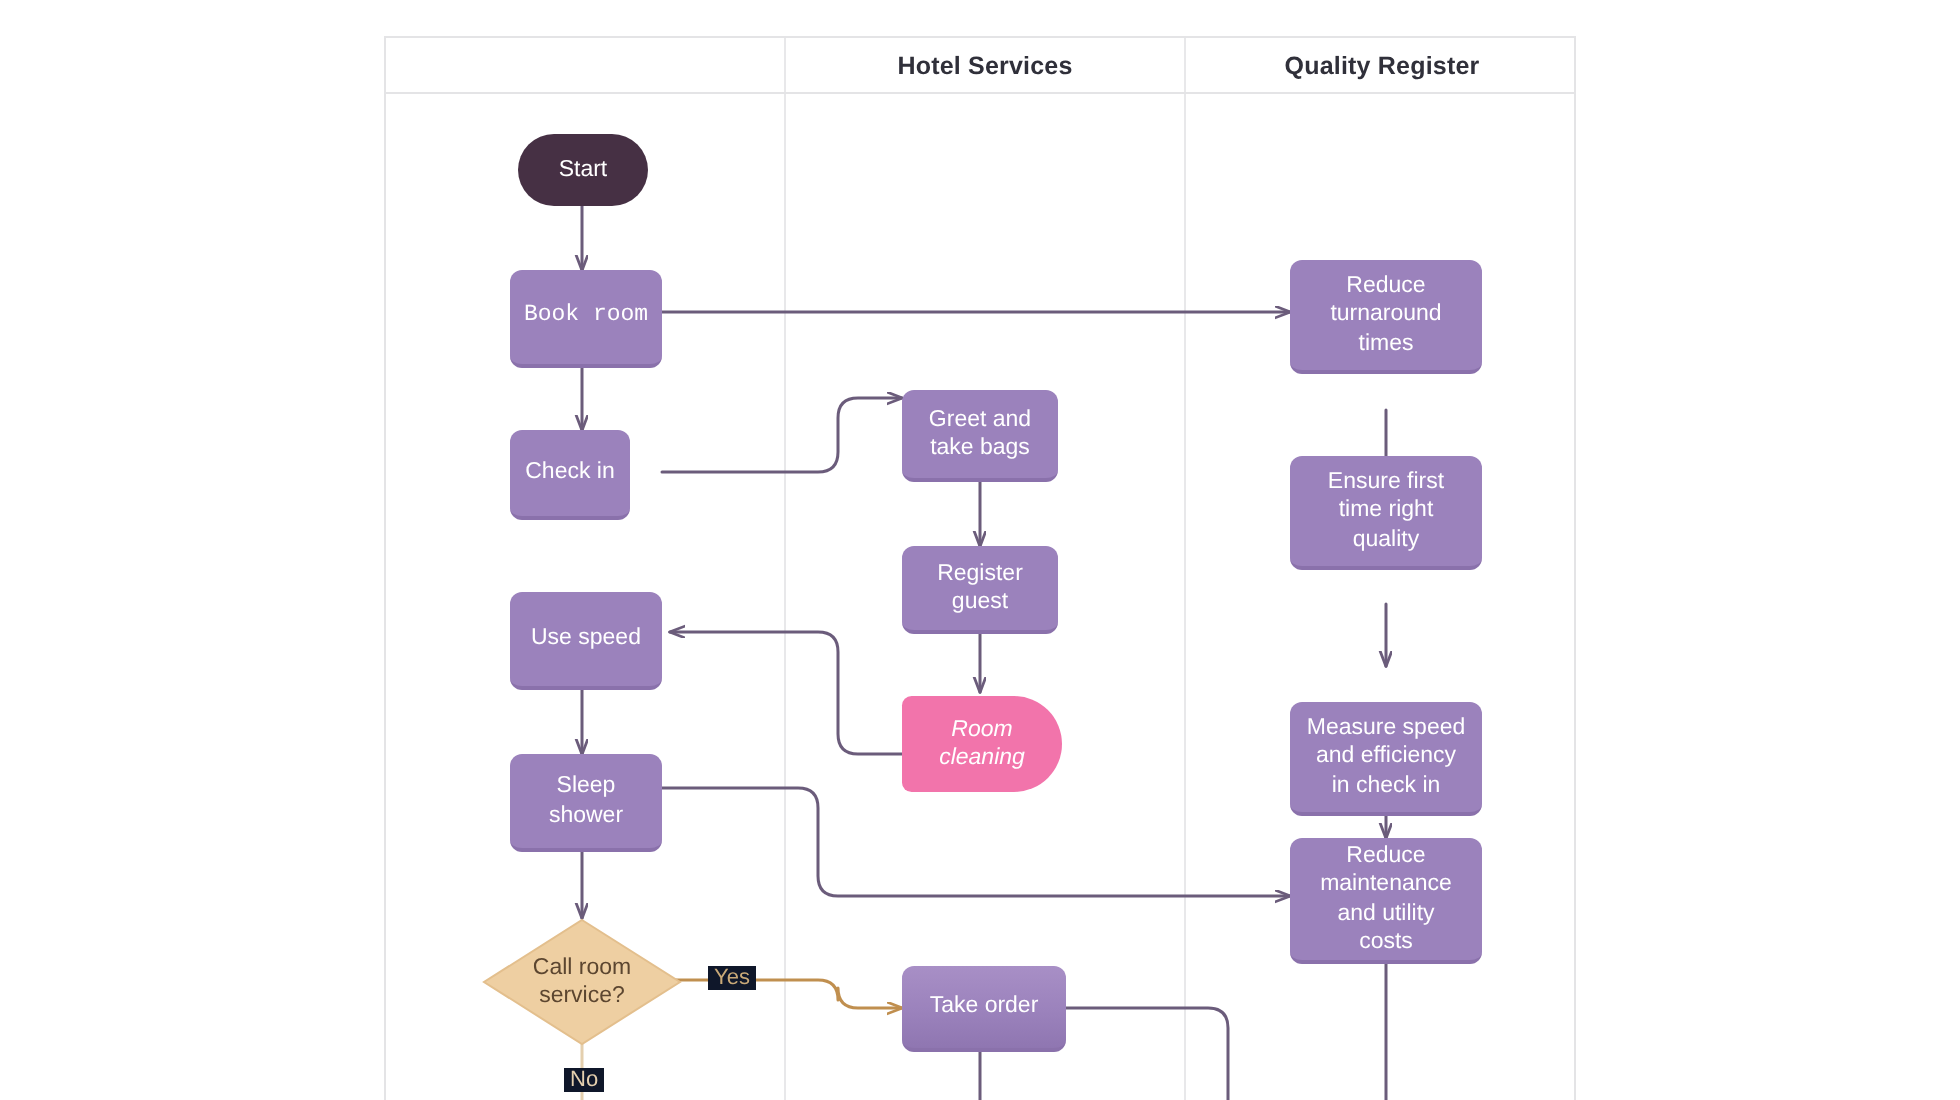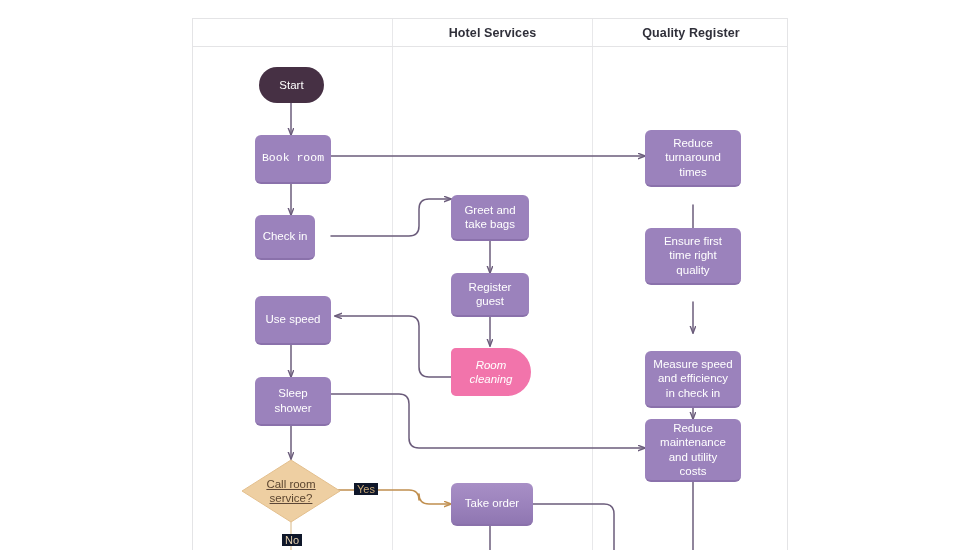--- a/index.html
+++ b/index.html
@@ -194,21 +194,21 @@
 
   <div class="node process" style="left:62px; top:116px; width:76px; height:49px;font-family:Liberation Mono, monospace;">Book room</div>
 
   <div class="node process" style="left:62px; top:196px; width:60px; height:45px;">Check in</div>
 
   <div class="node process" style="left:62px; top:277px; width:76px; height:49px;">Use speed</div>
 
   <div class="node process" style="left:62px; top:358px; width:76px; height:49px;">Sleep
 shower</div>
 
-  <div class="node decision" style="left:48px; top:440px; width:100px; height:64px;text-decoration:underline;">
+  <div class="node decision" style="left:48px; top:440px; width:100px; height:64px;">
     <svg class="diamond-shape" viewBox="0 0 100 64" preserveAspectRatio="none">
       <polygon points="50,1 99,32 50,63 1,32" fill="#eecfa2" stroke="#e3bf8d" stroke-width="1"></polygon>
     </svg>
     <span class="diamond-label">Call room
 service?</span>
   </div>
 
   <div class="node process" style="left:258px; top:176px; width:78px; height:46px;">Greet and
 take bags</div>
 

